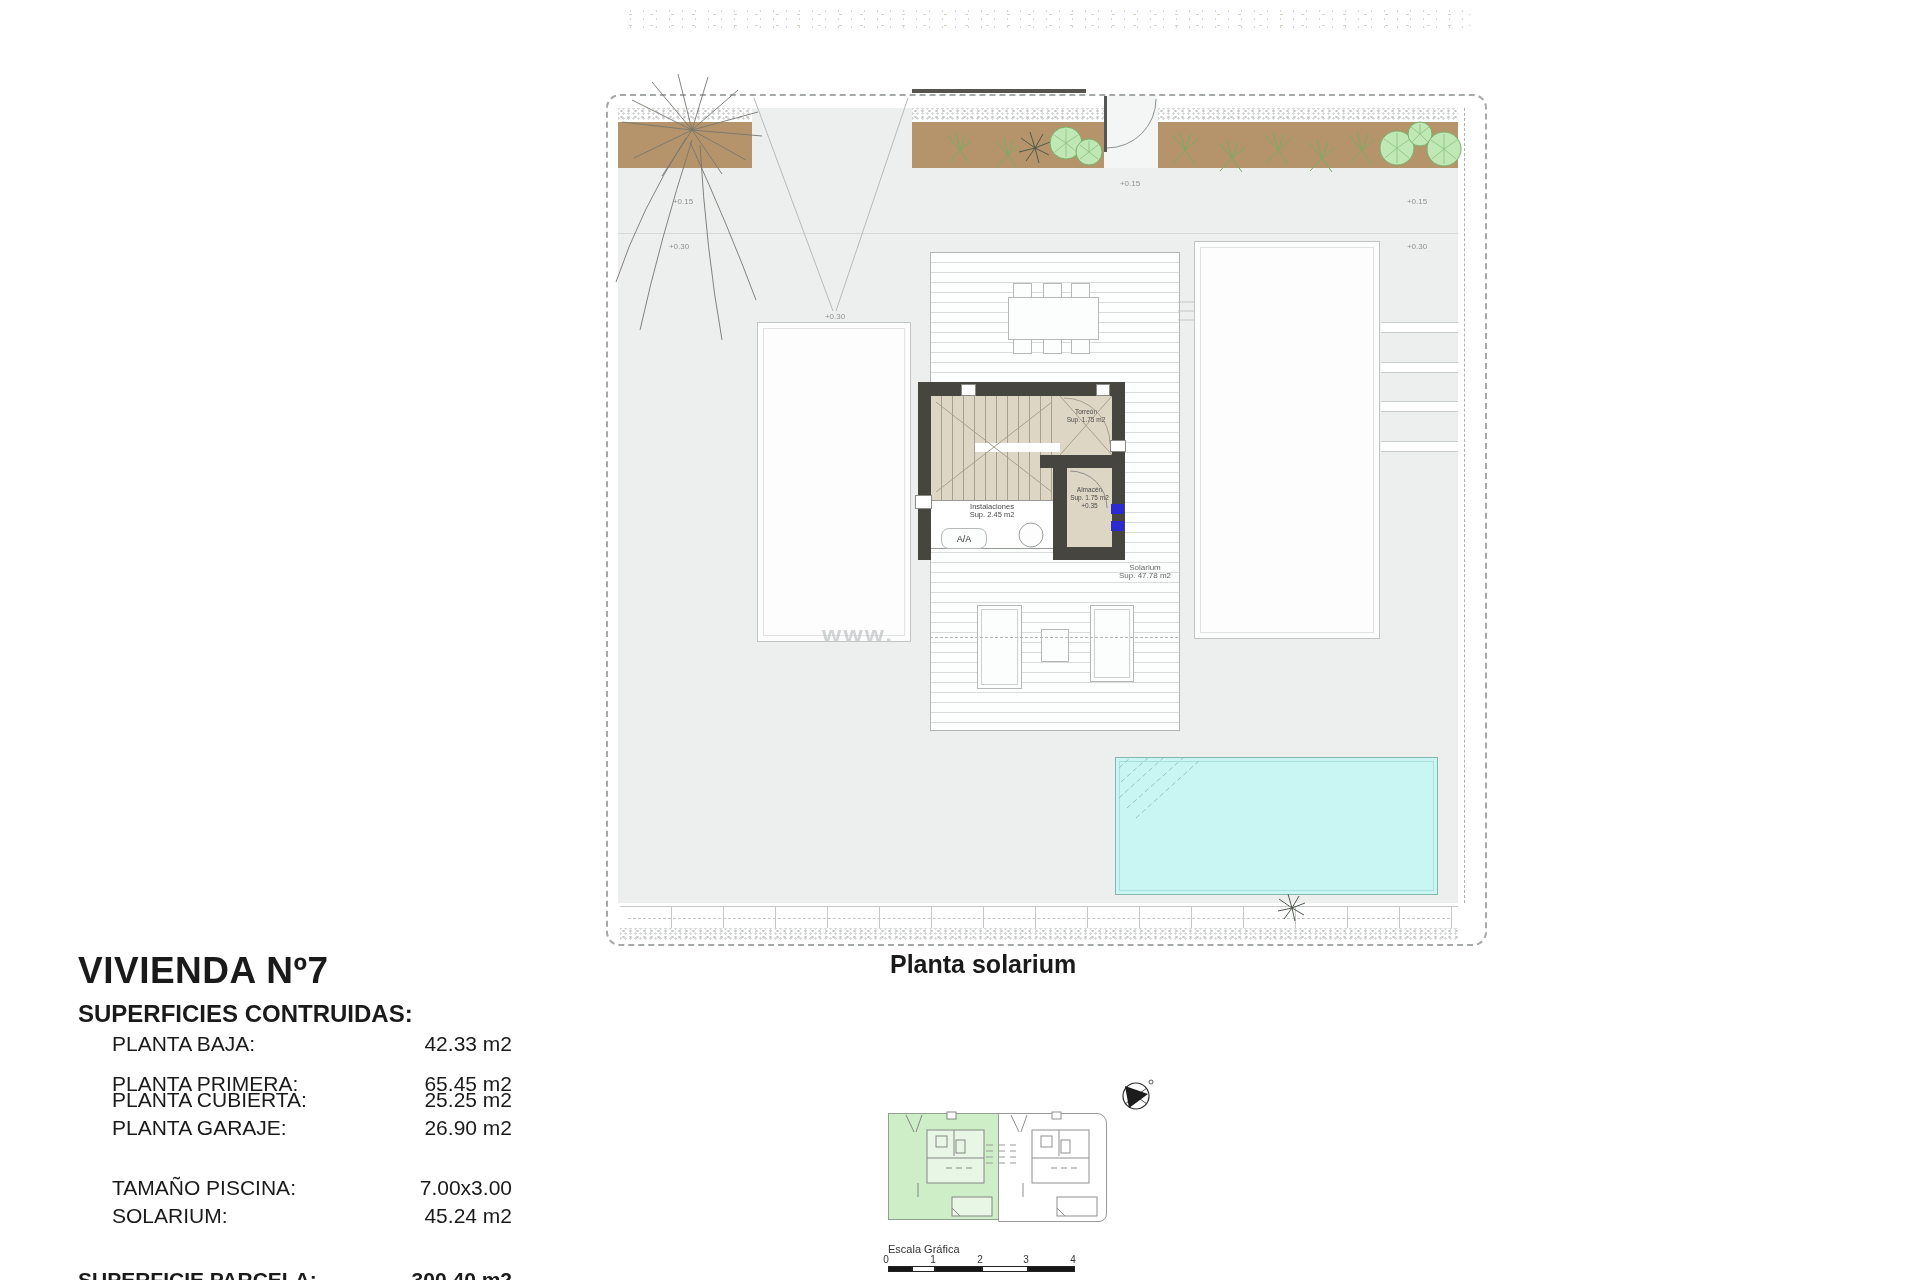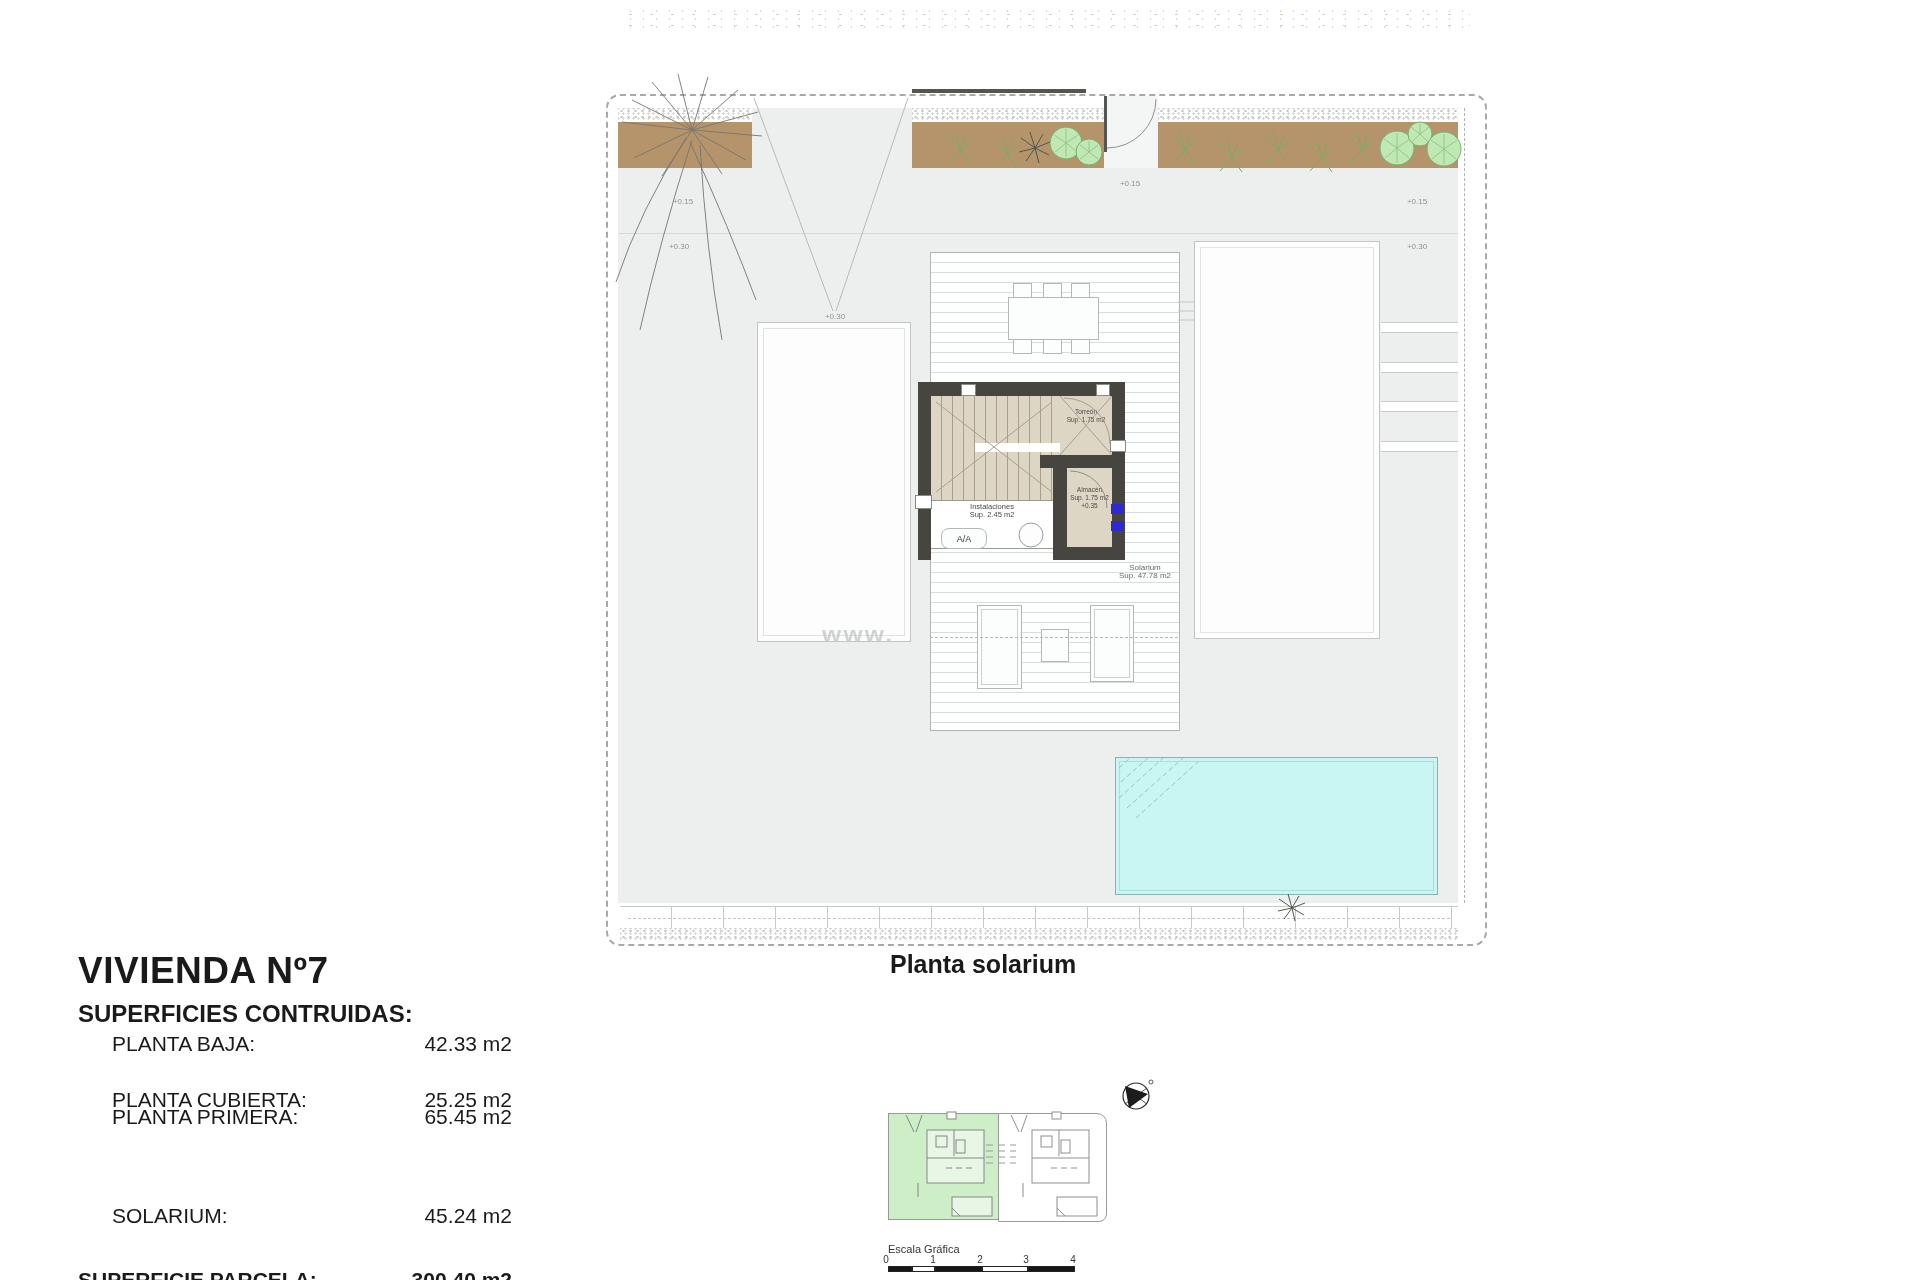--- a/index.html
+++ b/index.html
@@ -173,27 +173,35 @@
 
   <div class="abs caption">Planta solarium</div>
 
   <div class="abs tb-title">VIVIENDA Nº7</div>
   <div class="abs tb-sub">SUPERFICIES CONTRUIDAS:</div>
 
   <div class="abs trow" style="top:1032px;">
     <span class="lab">PLANTA BAJA:</span>
     <span>42.33 m2</span>
   </div>
-  <div class="abs trow" style="top:1105px;">
+  <div class="abs trow" style="top:1072px;">
     <span class="lab">PLANTA PRIMERA:</span>
     <span>65.45 m2</span>
   </div>
   <div class="abs trow" style="top:1088px;">
     <span class="lab">PLANTA CUBIERTA:</span>
     <span>25.25 m2</span>
+  </div>
+  <div class="abs trow" style="top:1116px;">
+    <span class="lab">PLANTA GARAJE:</span>
+    <span>26.90 m2</span>
+  </div>
+  <div class="abs trow" style="top:1176px;">
+    <span class="lab">TAMAÑO PISCINA:</span>
+    <span>7.00x3.00</span>
   </div>
   <div class="abs trow" style="top:1204px;">
     <span class="lab">SOLARIUM:</span>
     <span>45.24 m2</span>
   </div>
   <div class="abs trow bold" style="top:1268px;">
     <span class="lab">SUPERFICIE PARCELA:</span>
     <span>300.40 m2</span>
   </div>
 

